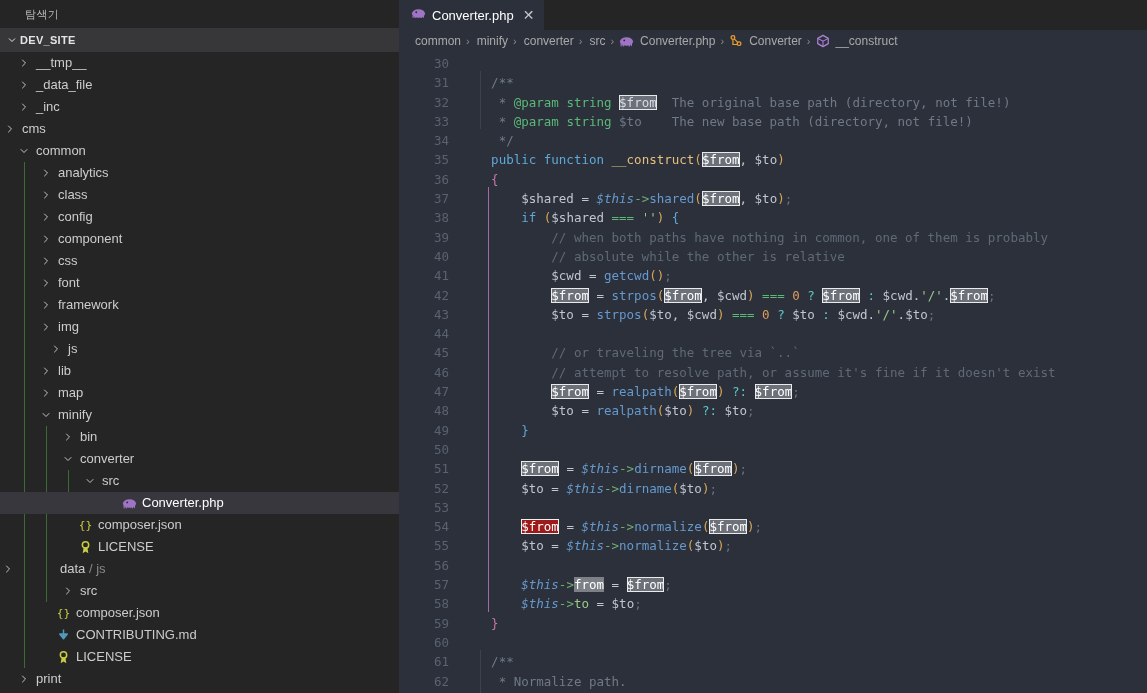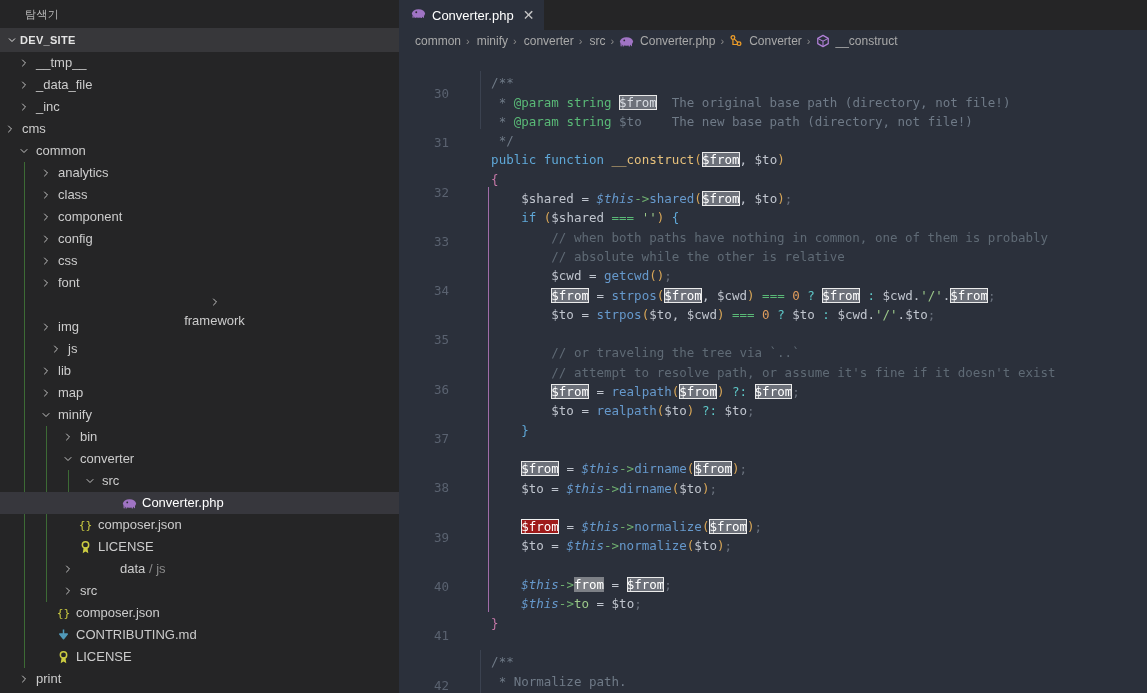--- a/index.html
+++ b/index.html
@@ -124,21 +124,21 @@
   #gutter {
     flex: 0 0 62px;
     padding-top: 2px;
     text-align: right;
     font-family: "DejaVu Sans Mono", monospace;
     font-size: 12.5px;
     line-height: 19.3px;
     color: #5a6270;
     user-select: none;
   }
-  #gutter div { padding-right: 12px; height: 19.3px; margin-top: 30px; }
+  #gutter div { padding-right: 12px; height: 19.3px; }
   #code {
     flex: 1 1 auto;
     position: relative;
     padding-top: 2px;
     font-family: "DejaVu Sans Mono", monospace;
     font-size: 12.5px;
     line-height: 19.3px;
     color: #c0c5ce;
     white-space: pre;
     overflow: hidden;
@@ -265,50 +265,50 @@
             <span style="width: 4px;"></span>
             <span class="lbl">class</span>
           </div>
           <div class="row" style="padding-left: 38px;">
             <span class="twisty">
               <svg width="12" height="12" viewBox="0 0 16 16">
                 <path d="M6 4 L10 8 L6 12" fill="none" stroke="#c5c5c5" stroke-width="1.3" stroke-linecap="round" stroke-linejoin="round"></path>
               </svg>
             </span>
             <span style="width: 4px;"></span>
+            <span class="lbl">config</span>
+          </div>
+          <div class="row" style="padding-left: 38px;">
+            <span class="twisty">
+              <svg width="12" height="12" viewBox="0 0 16 16">
+                <path d="M6 4 L10 8 L6 12" fill="none" stroke="#c5c5c5" stroke-width="1.3" stroke-linecap="round" stroke-linejoin="round"></path>
+              </svg>
+            </span>
+            <span style="width: 4px;"></span>
             <span class="lbl">component</span>
           </div>
           <div class="row" style="padding-left: 38px;">
             <span class="twisty">
               <svg width="12" height="12" viewBox="0 0 16 16">
                 <path d="M6 4 L10 8 L6 12" fill="none" stroke="#c5c5c5" stroke-width="1.3" stroke-linecap="round" stroke-linejoin="round"></path>
               </svg>
             </span>
             <span style="width: 4px;"></span>
-            <span class="lbl">config</span>
-          </div>
-          <div class="row" style="padding-left: 38px;">
-            <span class="twisty">
-              <svg width="12" height="12" viewBox="0 0 16 16">
-                <path d="M6 4 L10 8 L6 12" fill="none" stroke="#c5c5c5" stroke-width="1.3" stroke-linecap="round" stroke-linejoin="round"></path>
-              </svg>
-            </span>
-            <span style="width: 4px;"></span>
             <span class="lbl">css</span>
           </div>
           <div class="row" style="padding-left: 38px;">
             <span class="twisty">
               <svg width="12" height="12" viewBox="0 0 16 16">
                 <path d="M6 4 L10 8 L6 12" fill="none" stroke="#c5c5c5" stroke-width="1.3" stroke-linecap="round" stroke-linejoin="round"></path>
               </svg>
             </span>
             <span style="width: 4px;"></span>
             <span class="lbl">font</span>
           </div>
-          <div class="row" style="padding-left: 30px; flex-direction: column;">
+          <div class="row" style="padding-left: 38px;">
             <span class="twisty">
               <svg width="12" height="12" viewBox="0 0 16 16">
                 <path d="M6 4 L10 8 L6 12" fill="none" stroke="#c5c5c5" stroke-width="1.3" stroke-linecap="round" stroke-linejoin="round"></path>
               </svg>
             </span>
             <span style="width: 4px;"></span>
             <span class="lbl">framework</span>
           </div>
           <div class="row" style="padding-left: 38px;">
             <span class="twisty">
@@ -417,21 +417,21 @@
               </svg>
             </span>
             <span class="ficon">
               <svg width="15" height="15" viewBox="0 0 16 16">
                 <circle cx="8" cy="5.2" r="3.4" fill="none" stroke="#cbcb41" stroke-width="1.6"></circle>
                 <path d="M6 8 L5 14 L8 12.3 L11 14 L10 8" fill="#cbcb41"></path>
               </svg>
             </span>
             <span class="lbl">LICENSE</span>
           </div>
-          <div class="row" style="padding-left: 60px; gap: 20px;">
+          <div class="row" style=" gap: 20px;">
             <span class="twisty">
               <svg width="12" height="12" viewBox="0 0 16 16">
                 <path d="M6 4 L10 8 L6 12" fill="none" stroke="#c5c5c5" stroke-width="1.3" stroke-linecap="round" stroke-linejoin="round"></path>
               </svg>
             </span>
             <span style="width: 4px;"></span>
             <span class="lbl">data <span class="lbl-dim">/ js</span></span>
           </div>
           <div class="row" style="padding-left: 60px;">
             <span class="twisty">

